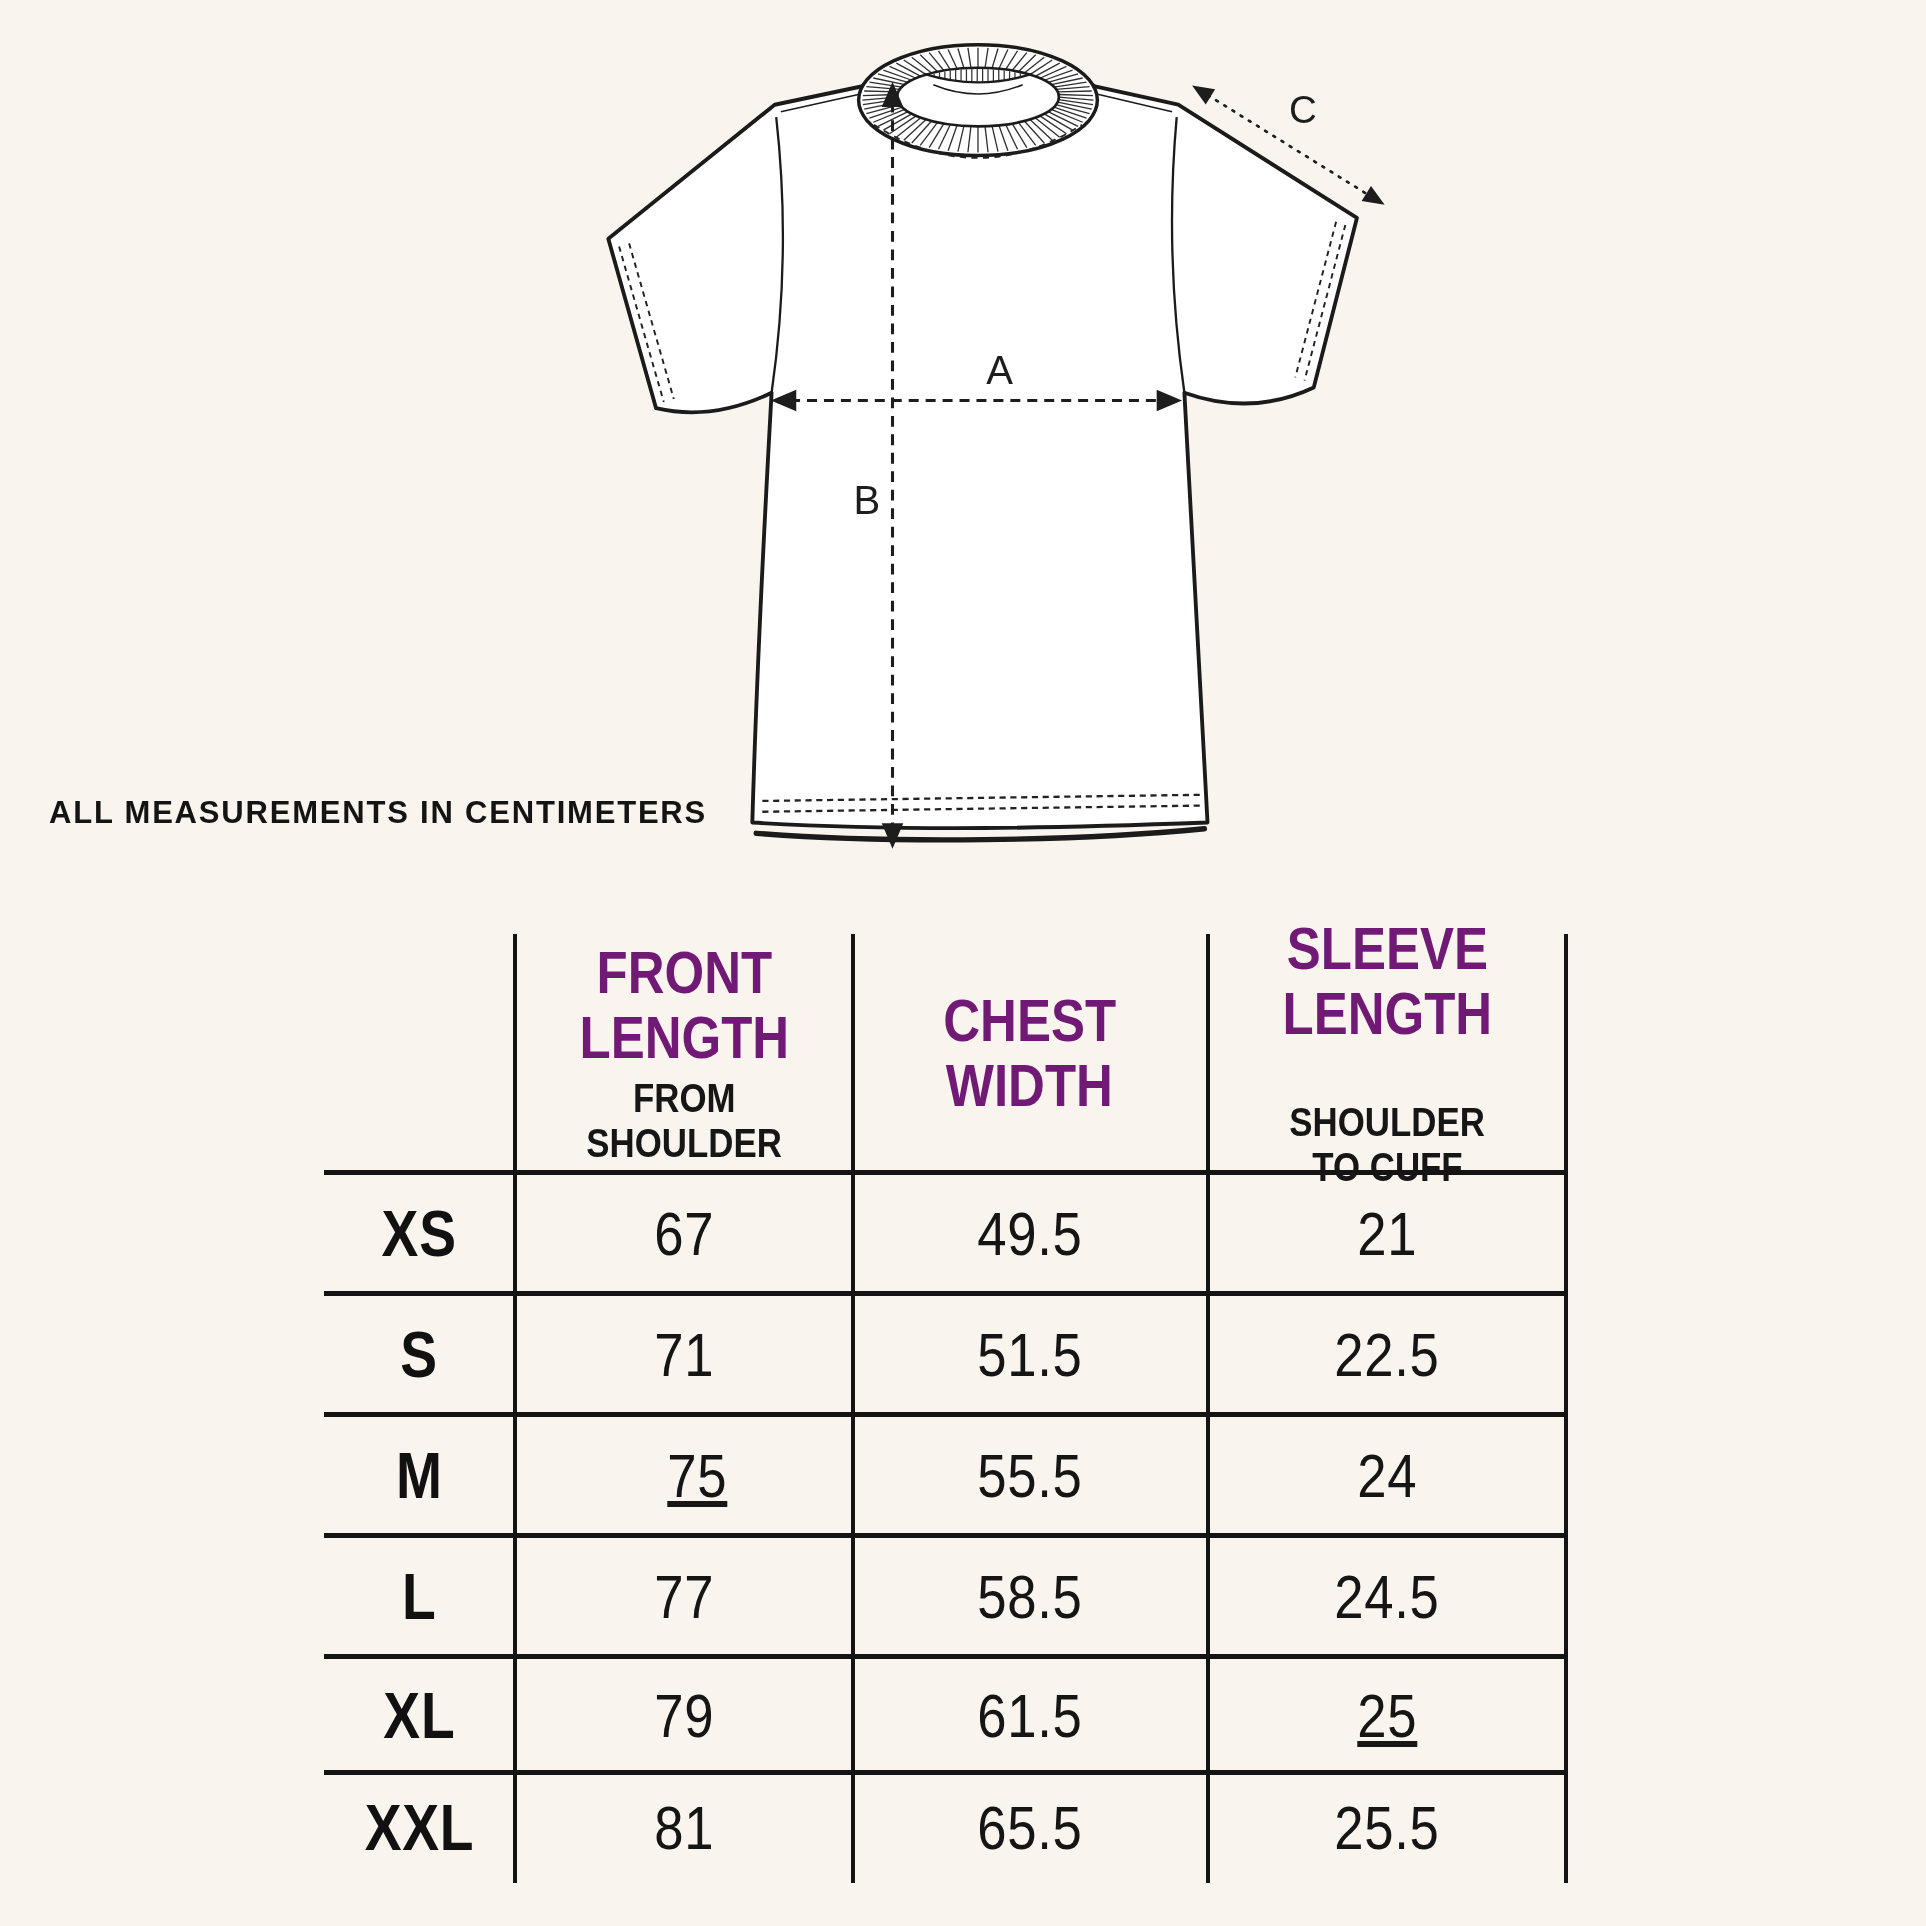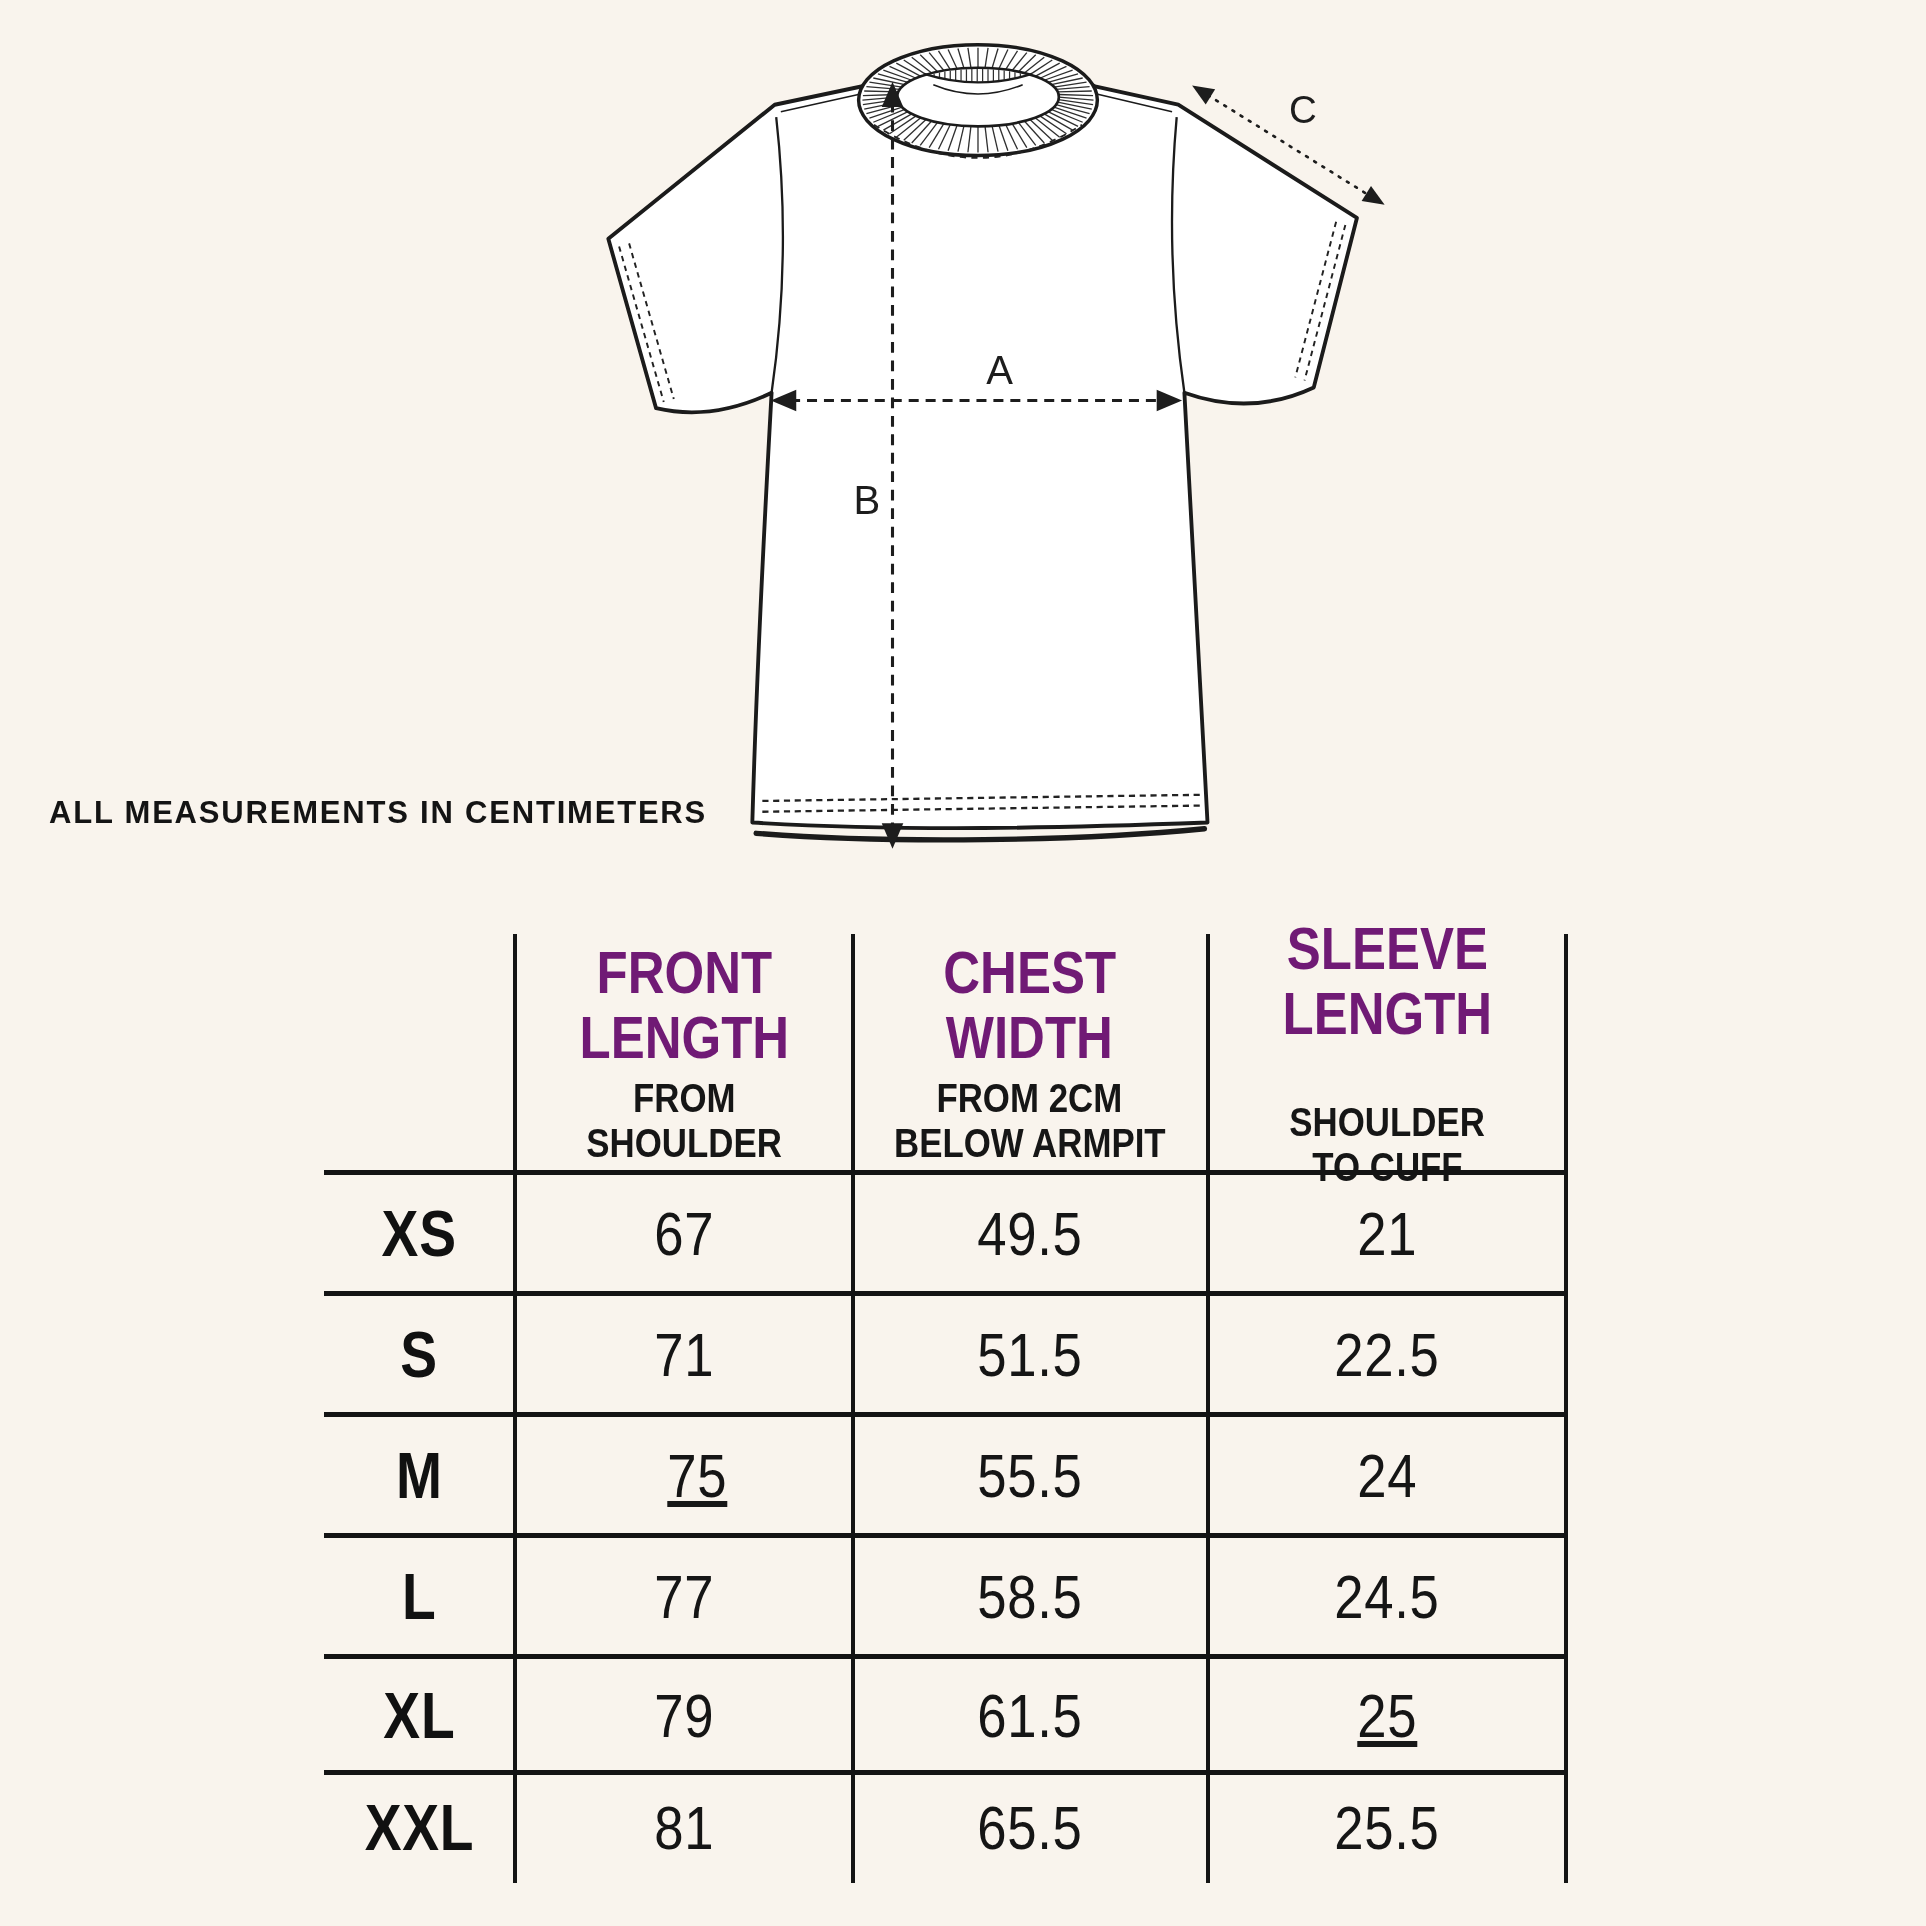--- a/index.html
+++ b/index.html
@@ -206,24 +206,20 @@
         <div class="hd-sub">
           <div><span class="cond ">FROM</span></div>
           <div><span class="cond ">SHOULDER</span></div>
         </div>
       </div>
       <div class="cell" style="left: 852px; top: 934px; width: 355px; height: 238px;">
         <div class="hd-title">
           <div><span class="cond ">CHEST</span></div>
           <div><span class="cond ">WIDTH</span></div>
         </div>
-        <div class="hd-sub">
-          <div><span class="cond ">FROM 2CM</span></div>
-          <div><span class="cond ">BELOW ARMPIT</span></div>
-        </div>
       </div>
       <div class="cell" style="left: 1207px; top: 934px; width: 360px; height: 238px; gap: 48px;">
         <div class="hd-title">
           <div><span class="cond ">SLEEVE</span></div>
           <div><span class="cond ">LENGTH</span></div>
         </div>
         <div class="hd-sub">
           <div><span class="cond ">SHOULDER</span></div>
           <div><span class="cond ">TO CUFF</span></div>
         </div>

